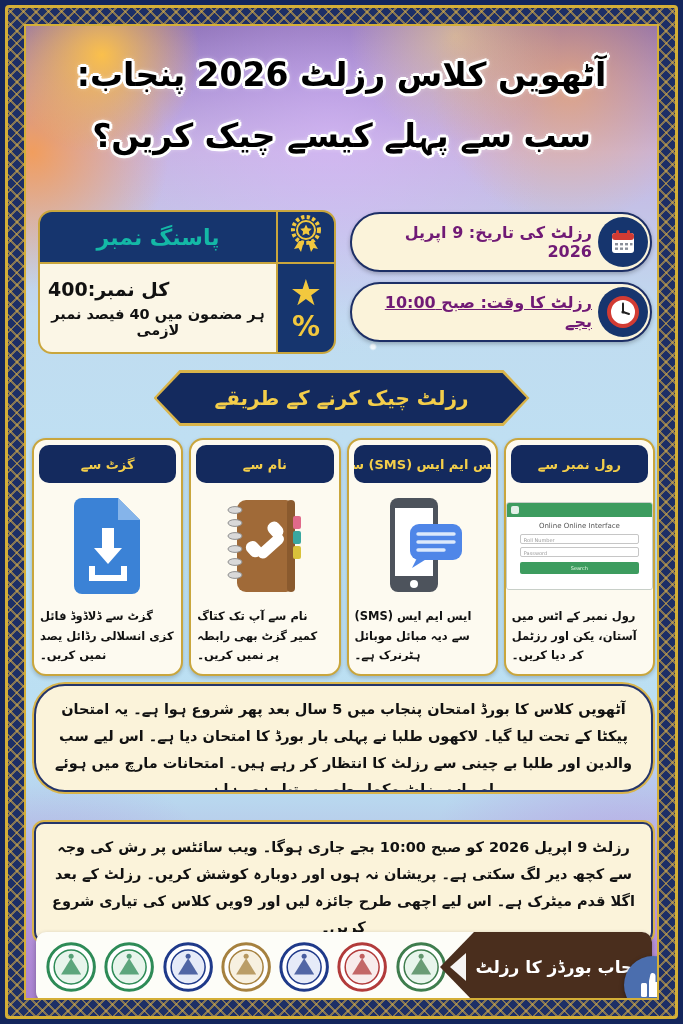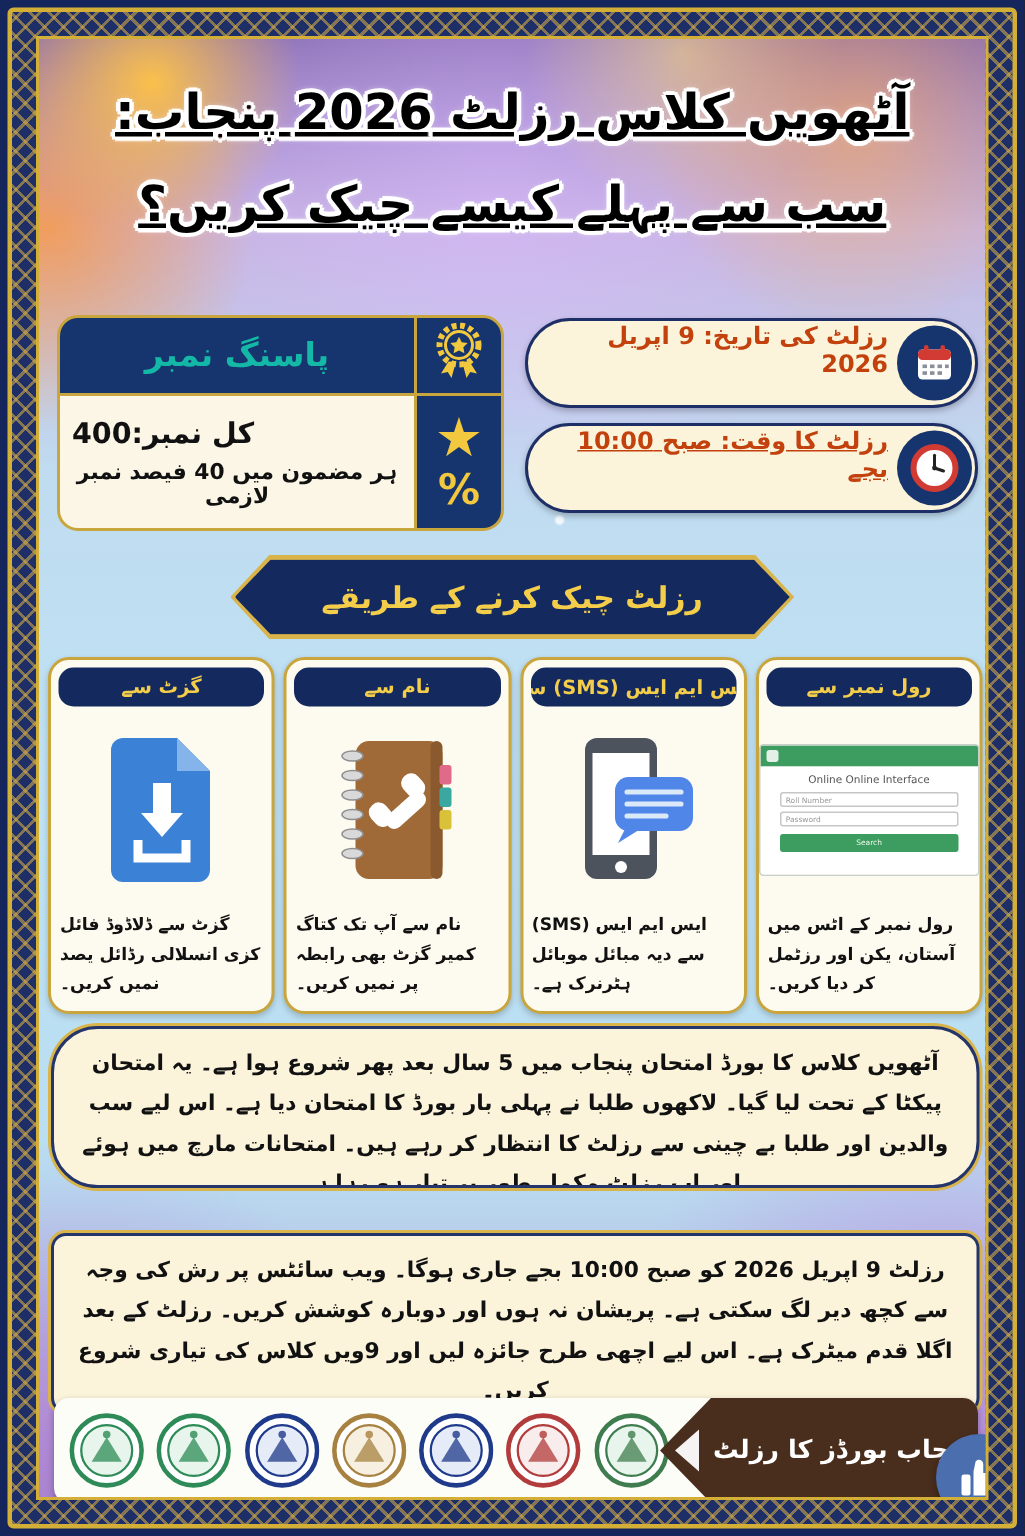--- a/index.html
+++ b/index.html
@@ -29,60 +29,60 @@
       radial-gradient(circle at 48% 11%, rgba(220,185,255,.5) 0, transparent 24%),
       radial-gradient(circle at 96% 91%, rgba(185,120,220,.5) 0, transparent 20%),
       radial-gradient(circle at 4% 96%, rgba(170,110,210,.45) 0, transparent 18%),
       linear-gradient(180deg,#8a6fb4 0%,#a78fd1 6%,#c6b4e2 13%,#c0dcf0 30%,#bee2f4 55%,#b9ddf1 78%,#b5a0d8 95%,#a98fd0 100%);
     overflow:hidden;
   }
 
   
   .title { position:absolute; top:18px; left:0; width:100%; text-align:center; direction:rtl; color:#000; font-weight:bold; }
   .title .t-line { font-size:33px; line-height:1.85;
-    text-shadow:-2px -2px 0 #fff,2px -2px 0 #fff,-2px 2px 0 #fff,2px 2px 0 #fff,-3px 0 0 #fff,3px 0 0 #fff,0 -3px 0 #fff,0 3px 0 #fff,0 0 6px #fff;text-decoration:underline; }
+    text-shadow:-2px -2px 0 #fff,2px -2px 0 #fff,-2px 2px 0 #fff,2px 2px 0 #fff,-3px 0 0 #fff,3px 0 0 #fff,0 -3px 0 #fff,0 3px 0 #fff,0 0 6px #fff; }
 
   
   .passing-box { position:absolute; top:184px; left:12px; width:298px; height:144px;
     border:2px solid #c9a63d; border-radius:14px; overflow:hidden; background:#c9a63d;
     display:grid; grid-template-columns:1fr 56px; grid-template-rows:50px 1fr; gap:2px; }
   .pb-header { background:#16356e; color:#14b8a6; display:flex; align-items:center; justify-content:center;
     font-size:22px; font-weight:bold; direction:rtl; }
   .pb-medal { background:#16356e; display:flex; align-items:center; justify-content:center; }
   .pb-body { background:#fbf6e6; display:flex; flex-direction:column; align-items:flex-end; justify-content:center;
     direction:rtl; color:#111; text-align:center; padding:4px 8px; }
   .pb-total { font-size:19px; font-weight:bold; }
   .pb-cond { font-size:14.5px; font-weight:bold; margin-top:6px; }
   .pb-icons { background:#16356e; display:flex; flex-direction:column; align-items:center; justify-content:center; gap:2px; }
   .star-glyph { color:#f2c83e; font-size:36px; line-height:1; }
   .pct-glyph { color:#f2c83e; font-size:28px; font-weight:bold; line-height:1; }
 
   .pill { position:absolute; left:324px; width:302px; height:60px; background:#fbf3da; border:2px solid #1d2f66;
-    border-radius:32px; display:flex; justify-content:center; direction:rtl;
-    font-size:16px; font-weight:bold; color:#c2410c; padding:0 58px 0 14px; box-shadow:0 2px 4px rgba(0,0,0,.25); }
+    border-radius:32px; display:flex; align-items:center; justify-content:center; direction:rtl;
+    font-size:16px; font-weight:bold; color:#701a75; padding:0 58px 0 14px; box-shadow:0 2px 4px rgba(0,0,0,.25); }
   .pill-date { top:186px; }
   .pill-time { top:256px;text-decoration:underline; }
   .pill-icon { position:absolute; right:2px; top:50%; transform:translateY(-50%); width:50px; height:50px;
     border-radius:50%; background:#16356e; display:flex; align-items:center; justify-content:center; }
 
   
   .banner-wrap { position:absolute; top:344px; left:50%; transform:translateX(-50%); width:376px; height:56px; }
   .banner-gold { position:absolute; inset:0; background:#d9b44a;
     clip-path:polygon(26px 0,calc(100% - 26px) 0,100% 50%,calc(100% - 26px) 100%,26px 100%,0 50%); }
   .banner-navy { position:absolute; inset:3px; background:#142a5e;
     clip-path:polygon(24px 0,calc(100% - 24px) 0,100% 50%,calc(100% - 24px) 100%,24px 100%,0 50%);
     display:flex; align-items:center; justify-content:center; }
   .banner-text { color:#f4ce4a; font-size:20px; font-weight:bold; direction:rtl; }
 
   
   .methods { position:absolute; top:412px; left:6px; width:623px; height:238px;
     display:grid; grid-template-columns:repeat(4,1fr); gap:6px; direction:rtl; }
   .method-card { background:#fdfaf0; border:2px solid #c9a63d; border-radius:14px;
     display:flex; flex-direction:column; overflow:hidden; box-shadow:0 2px 4px rgba(0,0,0,.2); }
-  .method-header { margin:5px 5px 2px; background:#142a5e; border-radius:10px; height:26px;
+  .method-header { margin:5px 5px 2px; background:#142a5e; border-radius:10px; height:38px;
     display:flex; align-items:center; justify-content:center; color:#f4ce4a; font-weight:bold;
     font-size:13px; direction:rtl; white-space:nowrap; overflow:hidden; }
   .method-icon { flex:1; display:flex; align-items:center; justify-content:center; }
   .method-desc { direction:rtl; text-align:left; color:#111; font-weight:bold; font-size:11.5px;
     line-height:1.7; padding:0 6px 8px; }
 
   
   .form-mock { width:148px; height:88px; background:#eef0ea; border:1px solid #c8cfc8; border-radius:3px; overflow:hidden; }
   .fm-bar { height:14px; background:#3d9c5f; display:flex; align-items:center; padding-left:4px; }
   .fm-logo { width:8px; height:8px; border-radius:2px; background:#fff; opacity:.85; }

